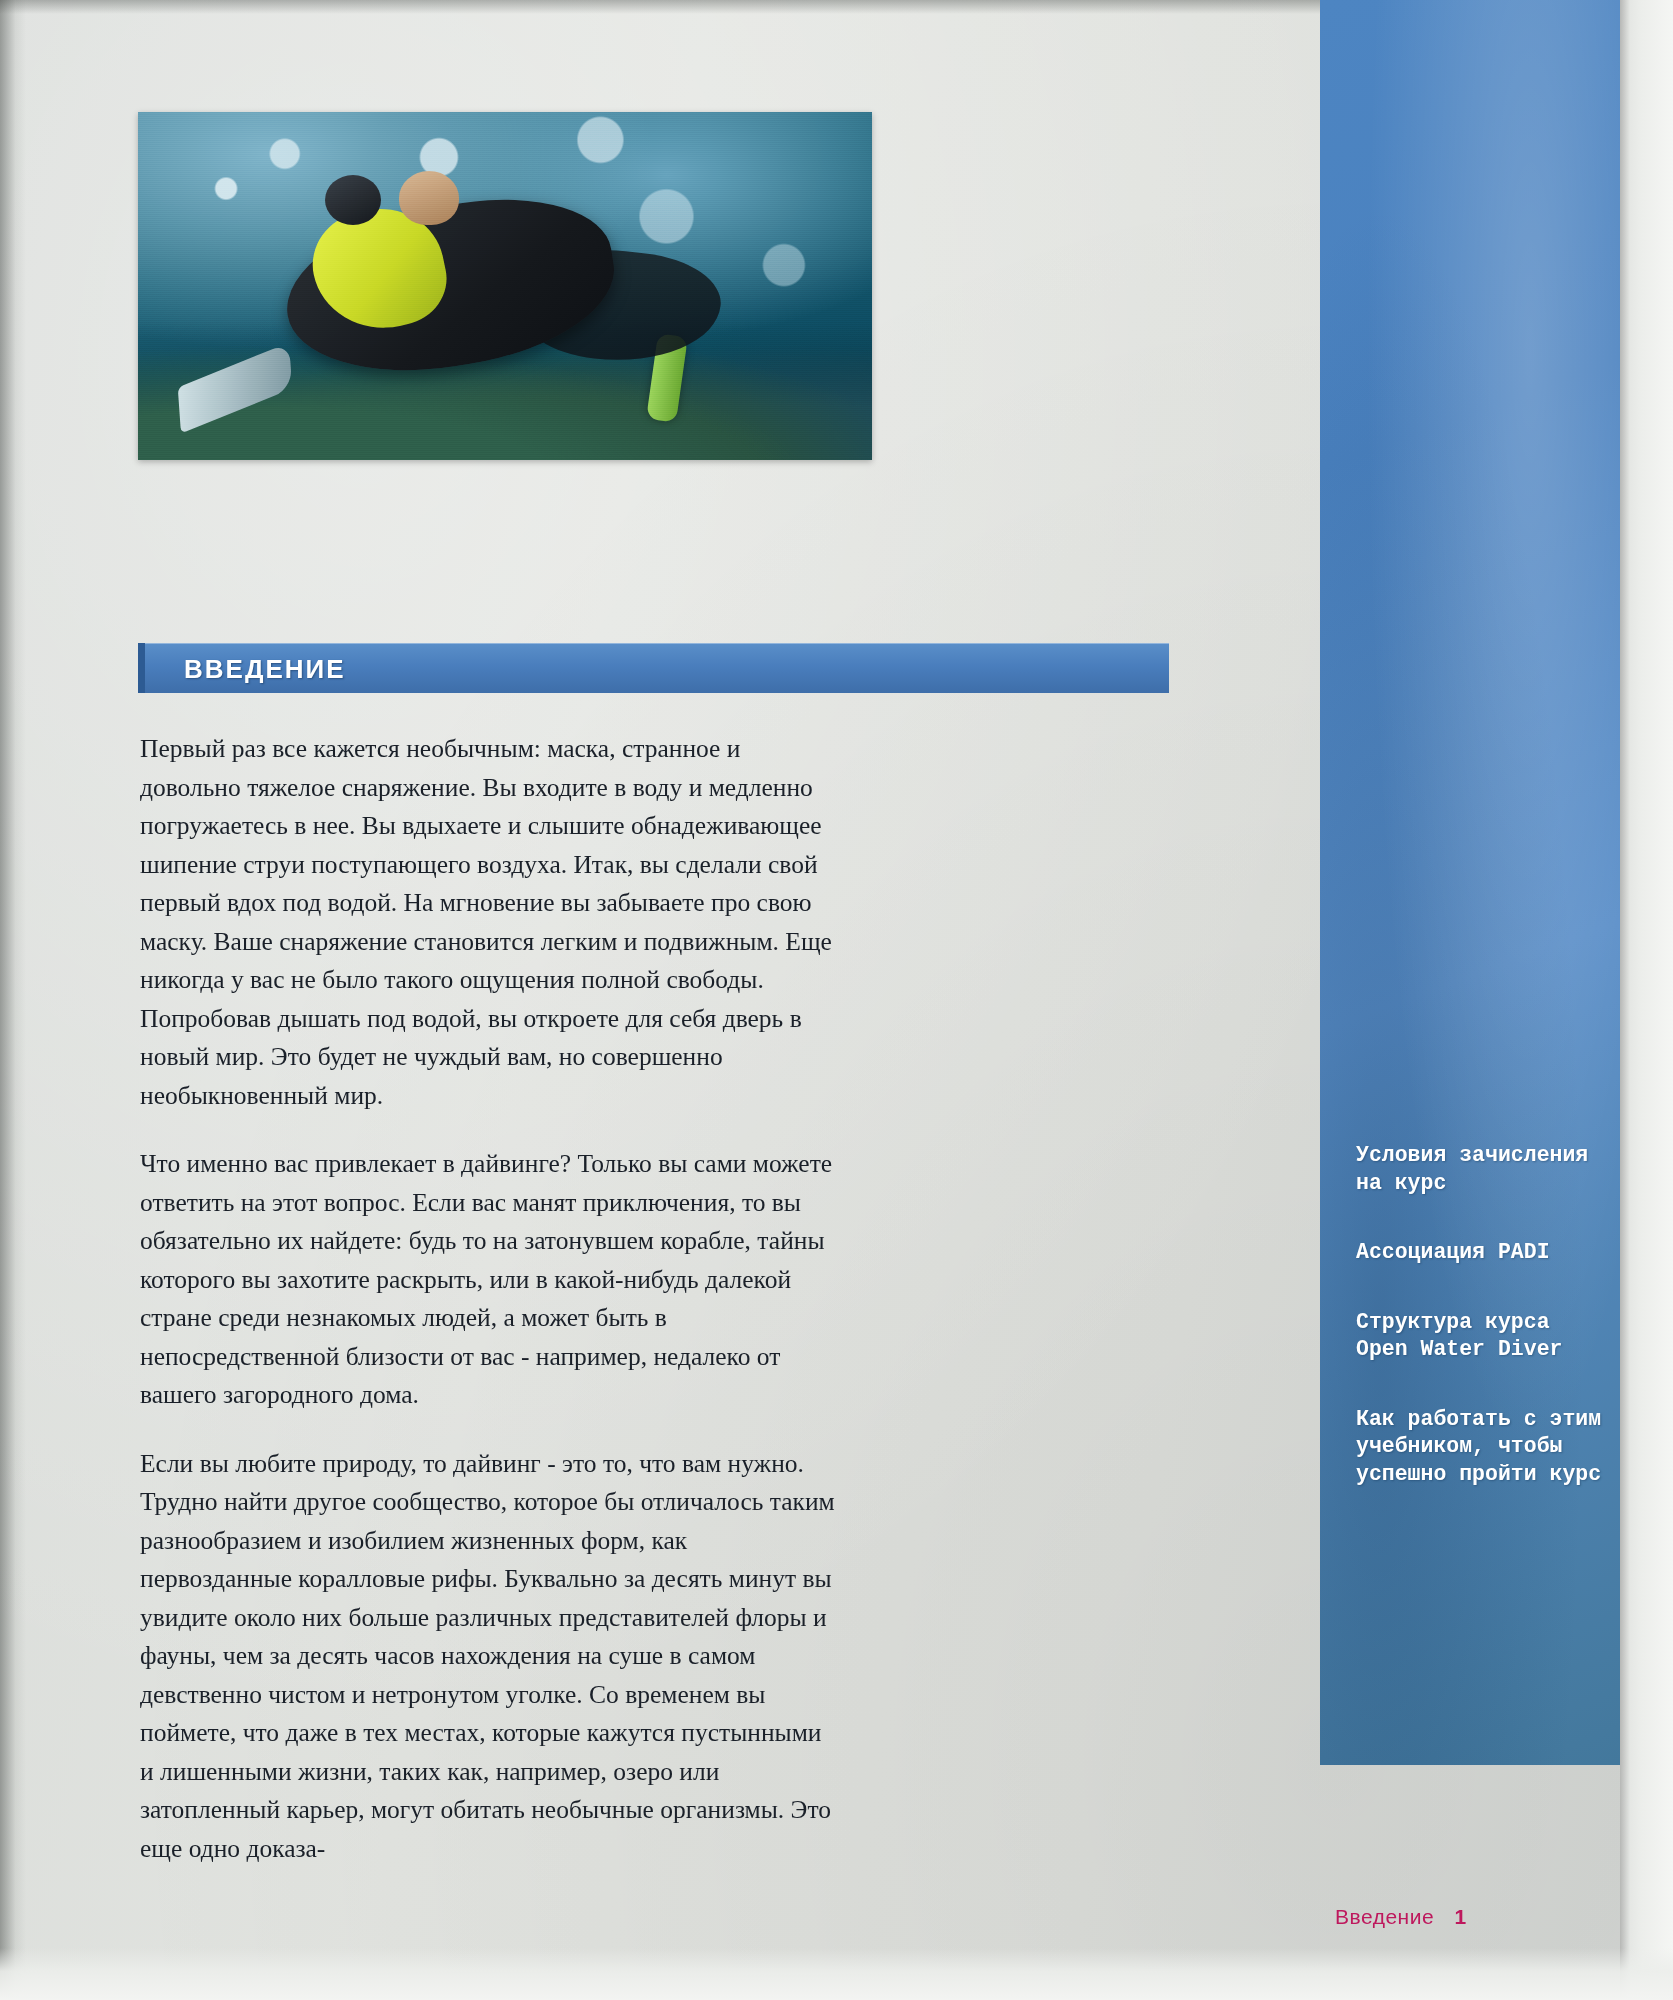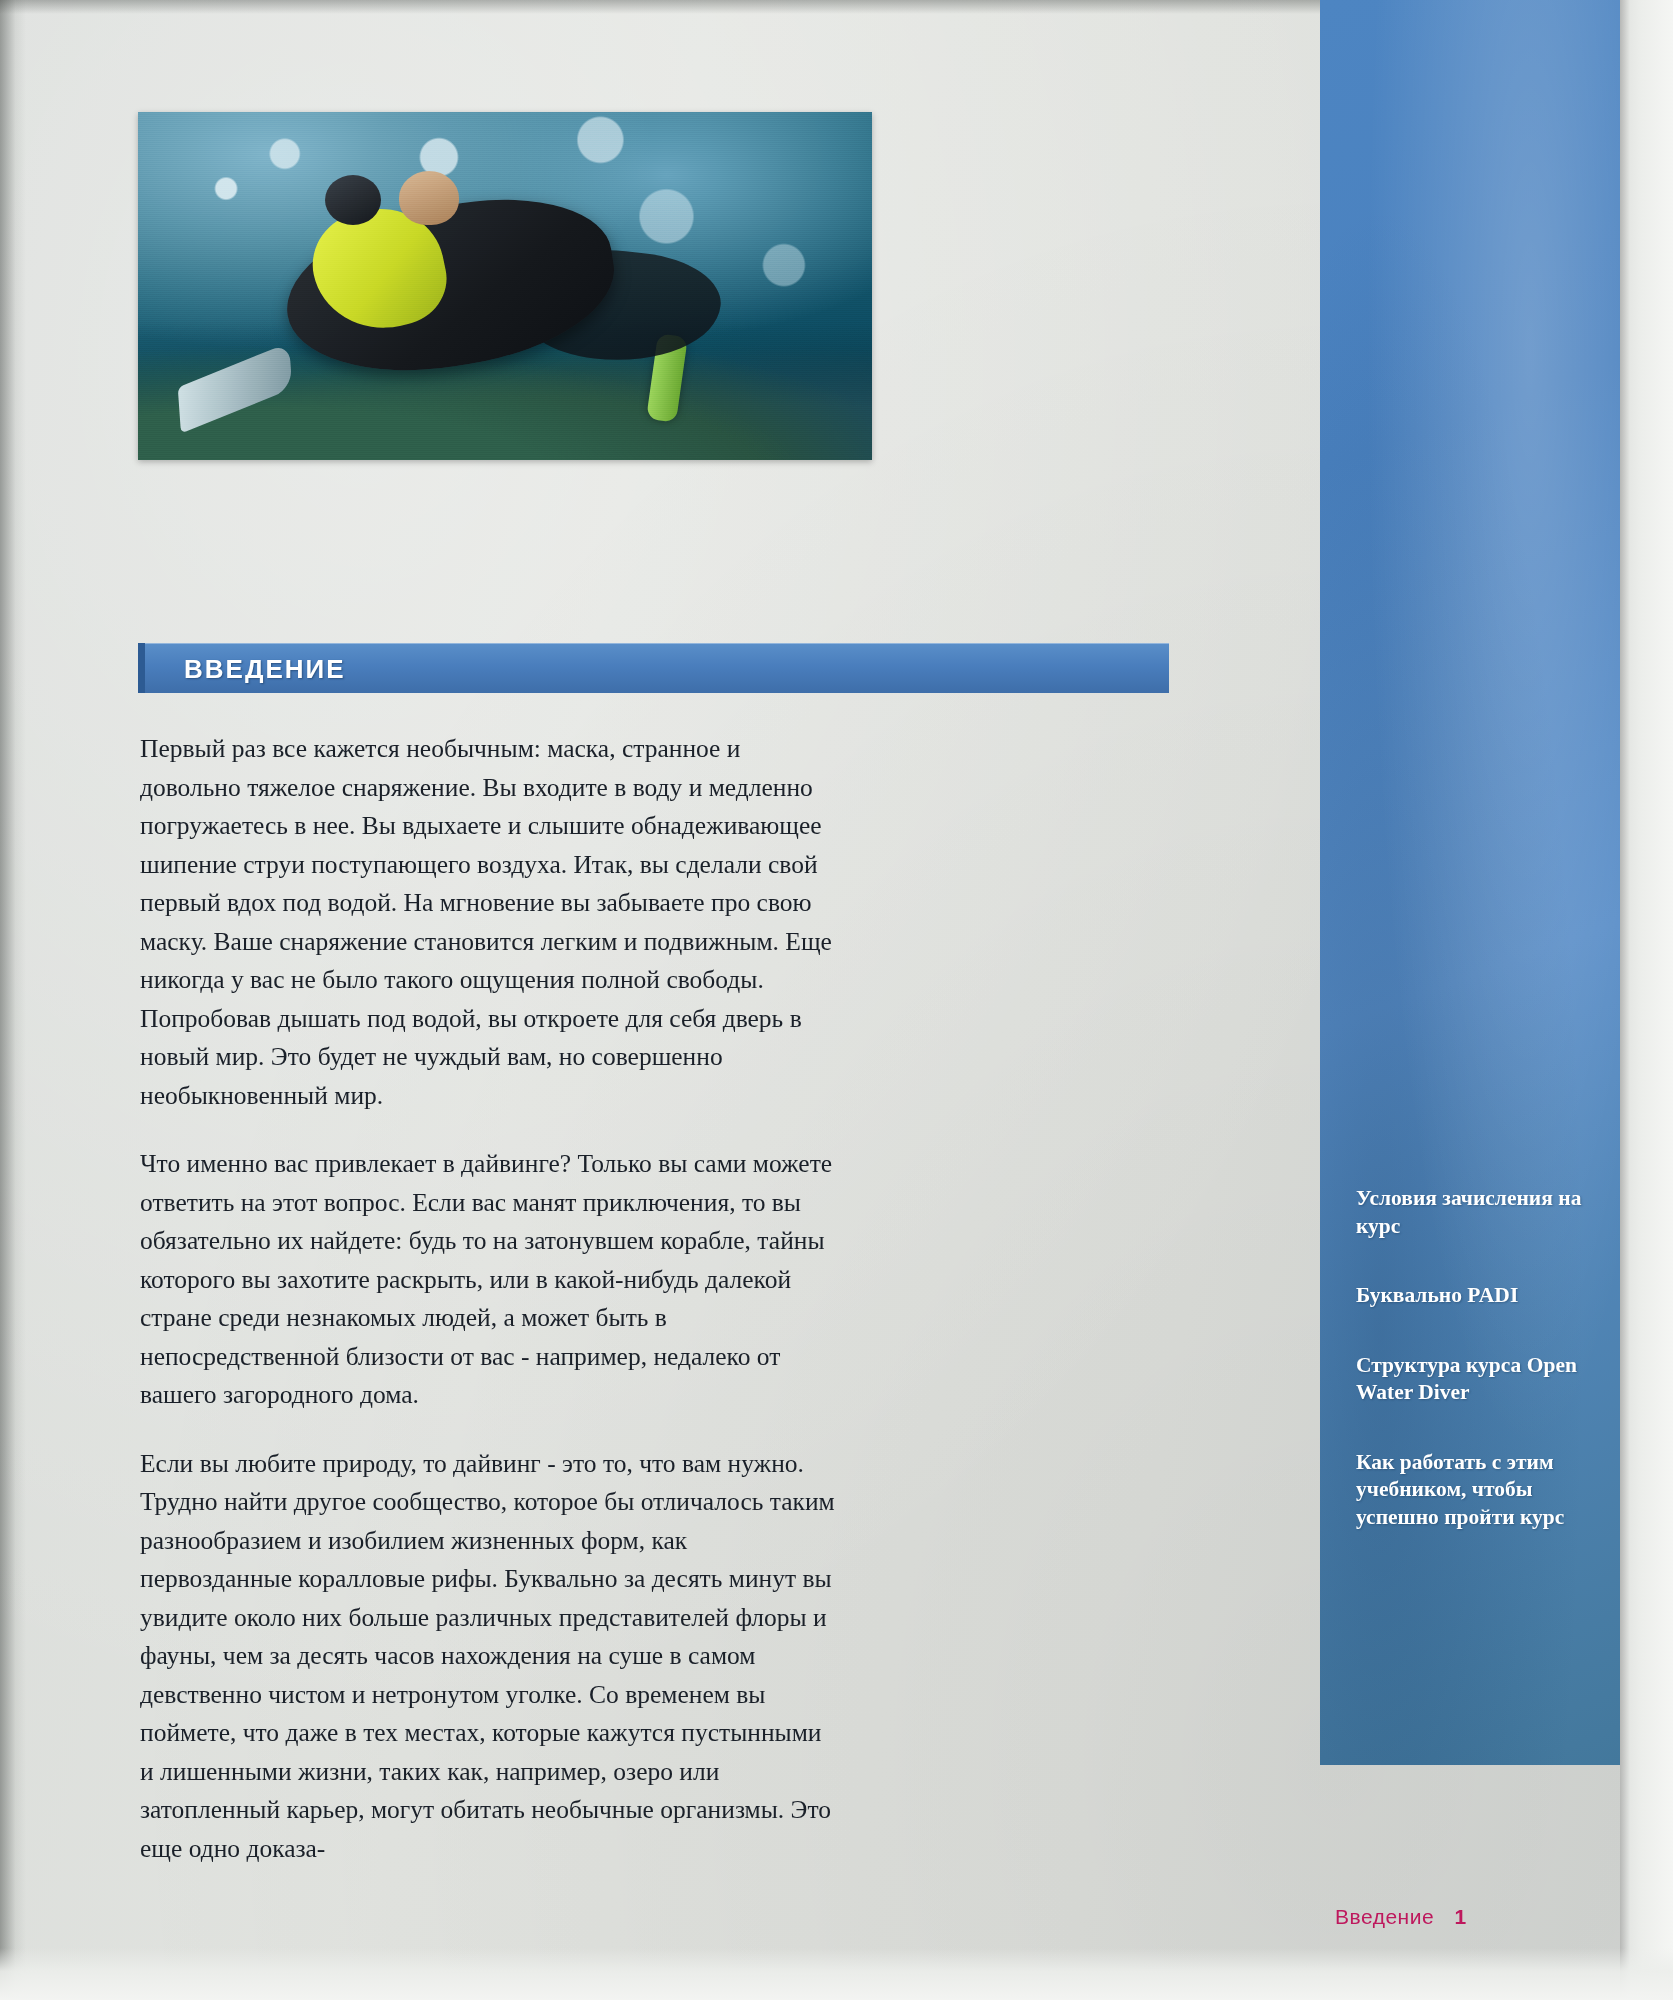--- a/index.html
+++ b/index.html
@@ -81,23 +81,23 @@
     content:"";
     position:absolute;
     left:0; top:0; bottom:0; width:10px;
     background:linear-gradient(90deg, rgba(0,0,0,0.18), rgba(0,0,0,0));
   }
 
   
   .side-nav{
     position:absolute;
     left:1356px;
-    top:1185px;
+    top:1142px;
     width:250px;
-    font-family:Liberation Serif, serif;
+    font-family:Liberation Mono, monospace;
     color:#ffffff;
     font-weight:bold;
     font-size:21.5px;
     line-height:1.28;
   }
   .side-nav-item{
     margin-bottom:42px;
     text-shadow:1px 1px 2px rgba(25,60,95,0.45);
   }
 
@@ -303,21 +303,21 @@
   <p>Что именно вас привлекает  в дайвинге? Только вы сами можете ответить на этот вопрос. Если вас манят приключения, то вы обязательно их найдете: будь то на затонувшем корабле, тайны которого вы захотите раскрыть, или в какой-нибудь далекой стране среди незнакомых людей, а может быть в непосредственной близости от вас - например, недалеко от вашего загородного дома.</p>
   <p>Если вы любите природу, то дайвинг - это то, что вам нужно. Трудно найти другое сообщество, которое бы отличалось таким разнообразием и изобилием жизненных форм, как первозданные коралловые рифы. Буквально за десять минут вы увидите около них больше различных представителей флоры и фауны, чем за десять часов нахождения на суше в самом девственно чистом  и нетронутом уголке. Со временем вы поймете, что даже в тех местах, которые кажутся пустынными  и лишенными жизни, таких как, например, озеро или затопленный карьер, могут обитать необычные организмы. Это еще одно доказа-</p>
 </div>
 
 <div class="sidebar">
   
 </div>
 
 <div class="side-nav">
   <div class="side-nav-item">Условия зачисления на курс</div>
-  <div class="side-nav-item">Буквально PADI</div>
+  <div class="side-nav-item">Ассоциация PADI</div>
   <div class="side-nav-item">Структура курса Open Water Diver</div>
   <div class="side-nav-item">Как работать с этим учебником, чтобы успешно пройти курс</div>
 </div>
 
 <div class="sidebar-right-strip"></div>
 
 <div class="footer-ghost"></div>
 <div class="footer">
   <span>Введение</span>
   <span class="pg">1</span>

